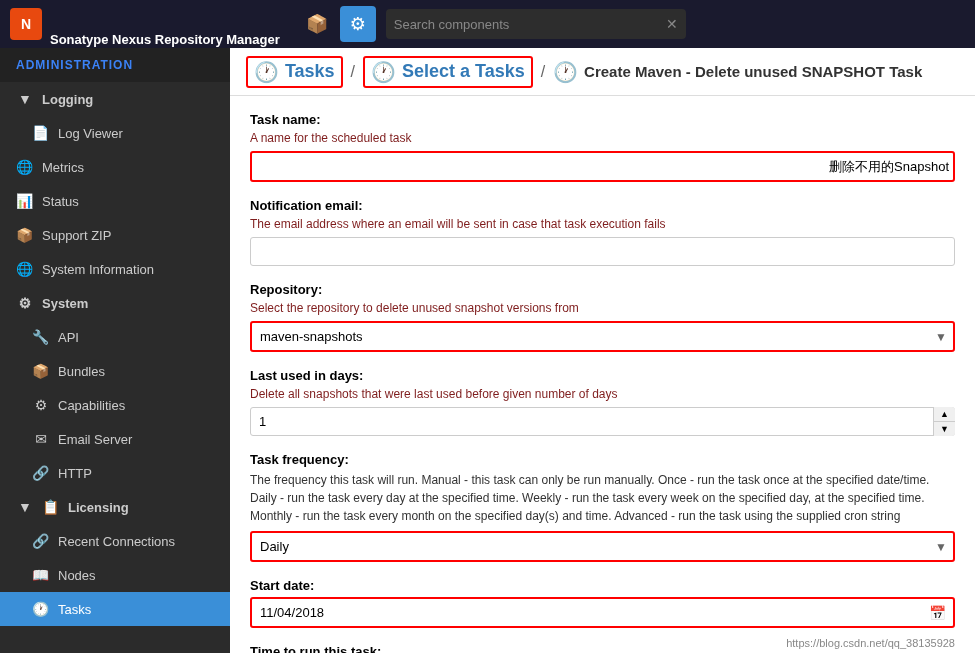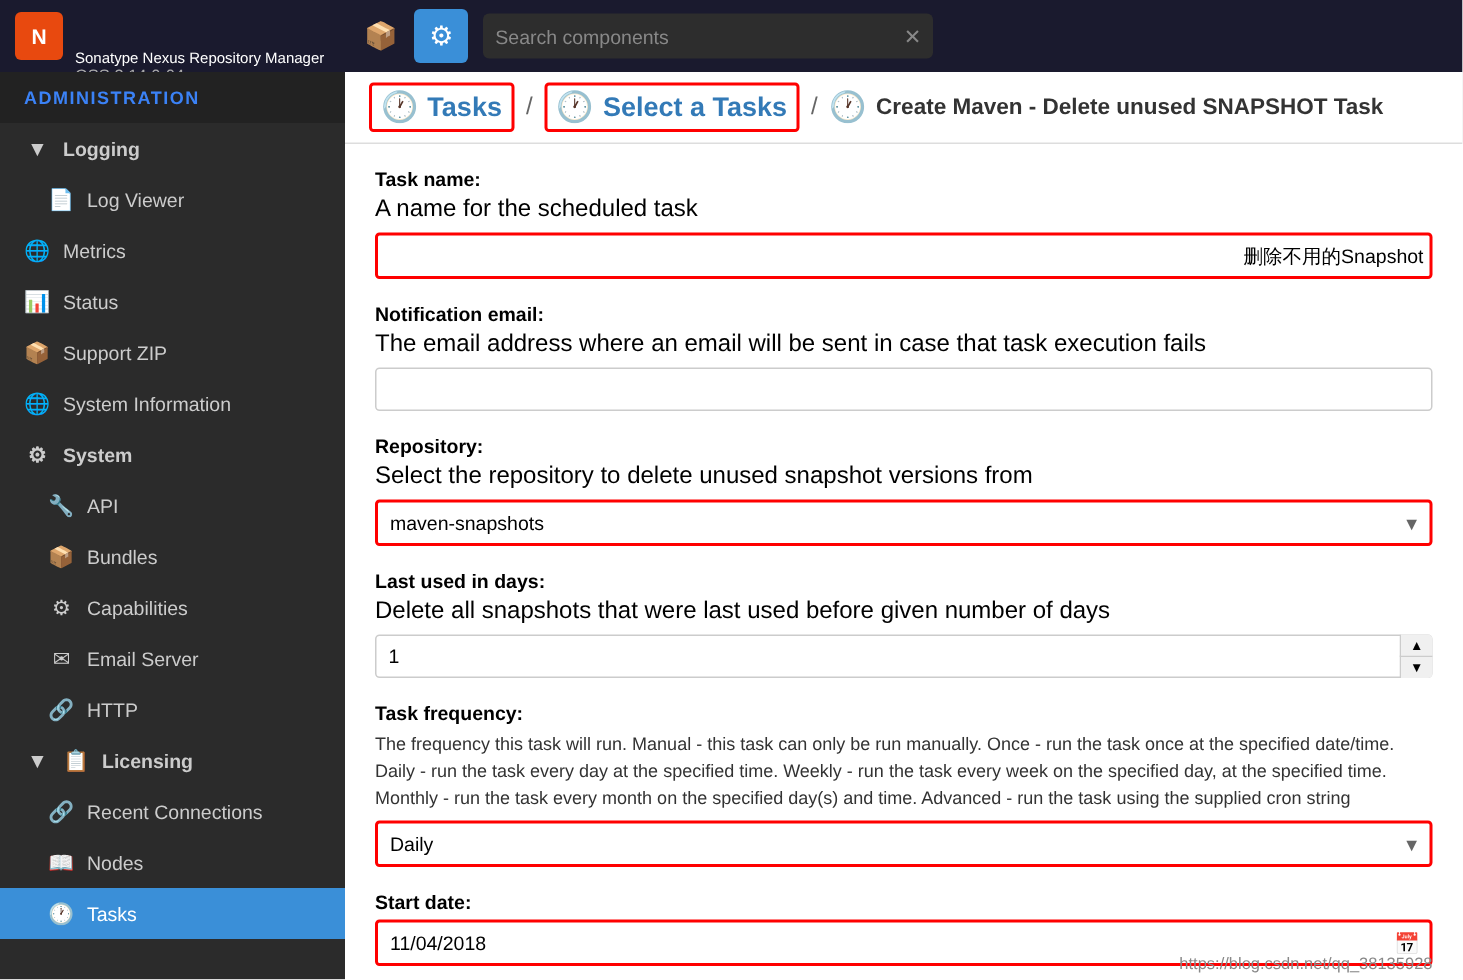--- a/index.html
+++ b/index.html
@@ -21,21 +21,21 @@
       margin-right: 20px;
     }
     .logo-icon {
       width: 32px; height: 32px;
       background: #e8490f;
       border-radius: 4px;
       display: flex; align-items: center; justify-content: center;
       color: white; font-weight: bold; font-size: 14px;
     }
     .logo-text { color: white; }
-    .logo-title { font-size: 10px; font-weight: normal; margin-top: 42px; }
+    .logo-title { font-size: 13px; font-weight: bold; margin-top: 42px; }
     .logo-subtitle { font-size: 11px; color: #aaa; }
 
     .nav-icons { display: flex; gap: 4px; margin-right: 10px; }
     .nav-icon-btn {
       width: 36px; height: 36px;
       border-radius: 4px;
       display: flex; align-items: center; justify-content: center;
       cursor: pointer; color: #ccc; font-size: 18px;
       background: transparent; border: none;
     }
@@ -131,21 +131,21 @@
 
     
     .form-area {
       flex: 1;
       overflow-y: auto;
       padding: 16px 20px;
       background: #fff;
     }
     .form-group { margin-bottom: 16px; }
     .form-label { font-weight: bold; font-size: 13px; margin-bottom: 4px; display: block; }
-    .form-hint { font-size: 16px; color: #000000; margin-bottom: 6px; }
+    .form-hint { font-size: 12px; color: #7f1d1d; margin-bottom: 6px; }
     .form-input {
       width: 100%; padding: 6px 4px;
       border: 1px solid #ccc; border-radius: 3px;
       font-size: 13px; outline: none; text-align: right;
     }
     .form-input.highlighted { border: 2px solid red; }
 
     .form-select-wrap {
       position: relative; display: flex; align-items: center;
     }

